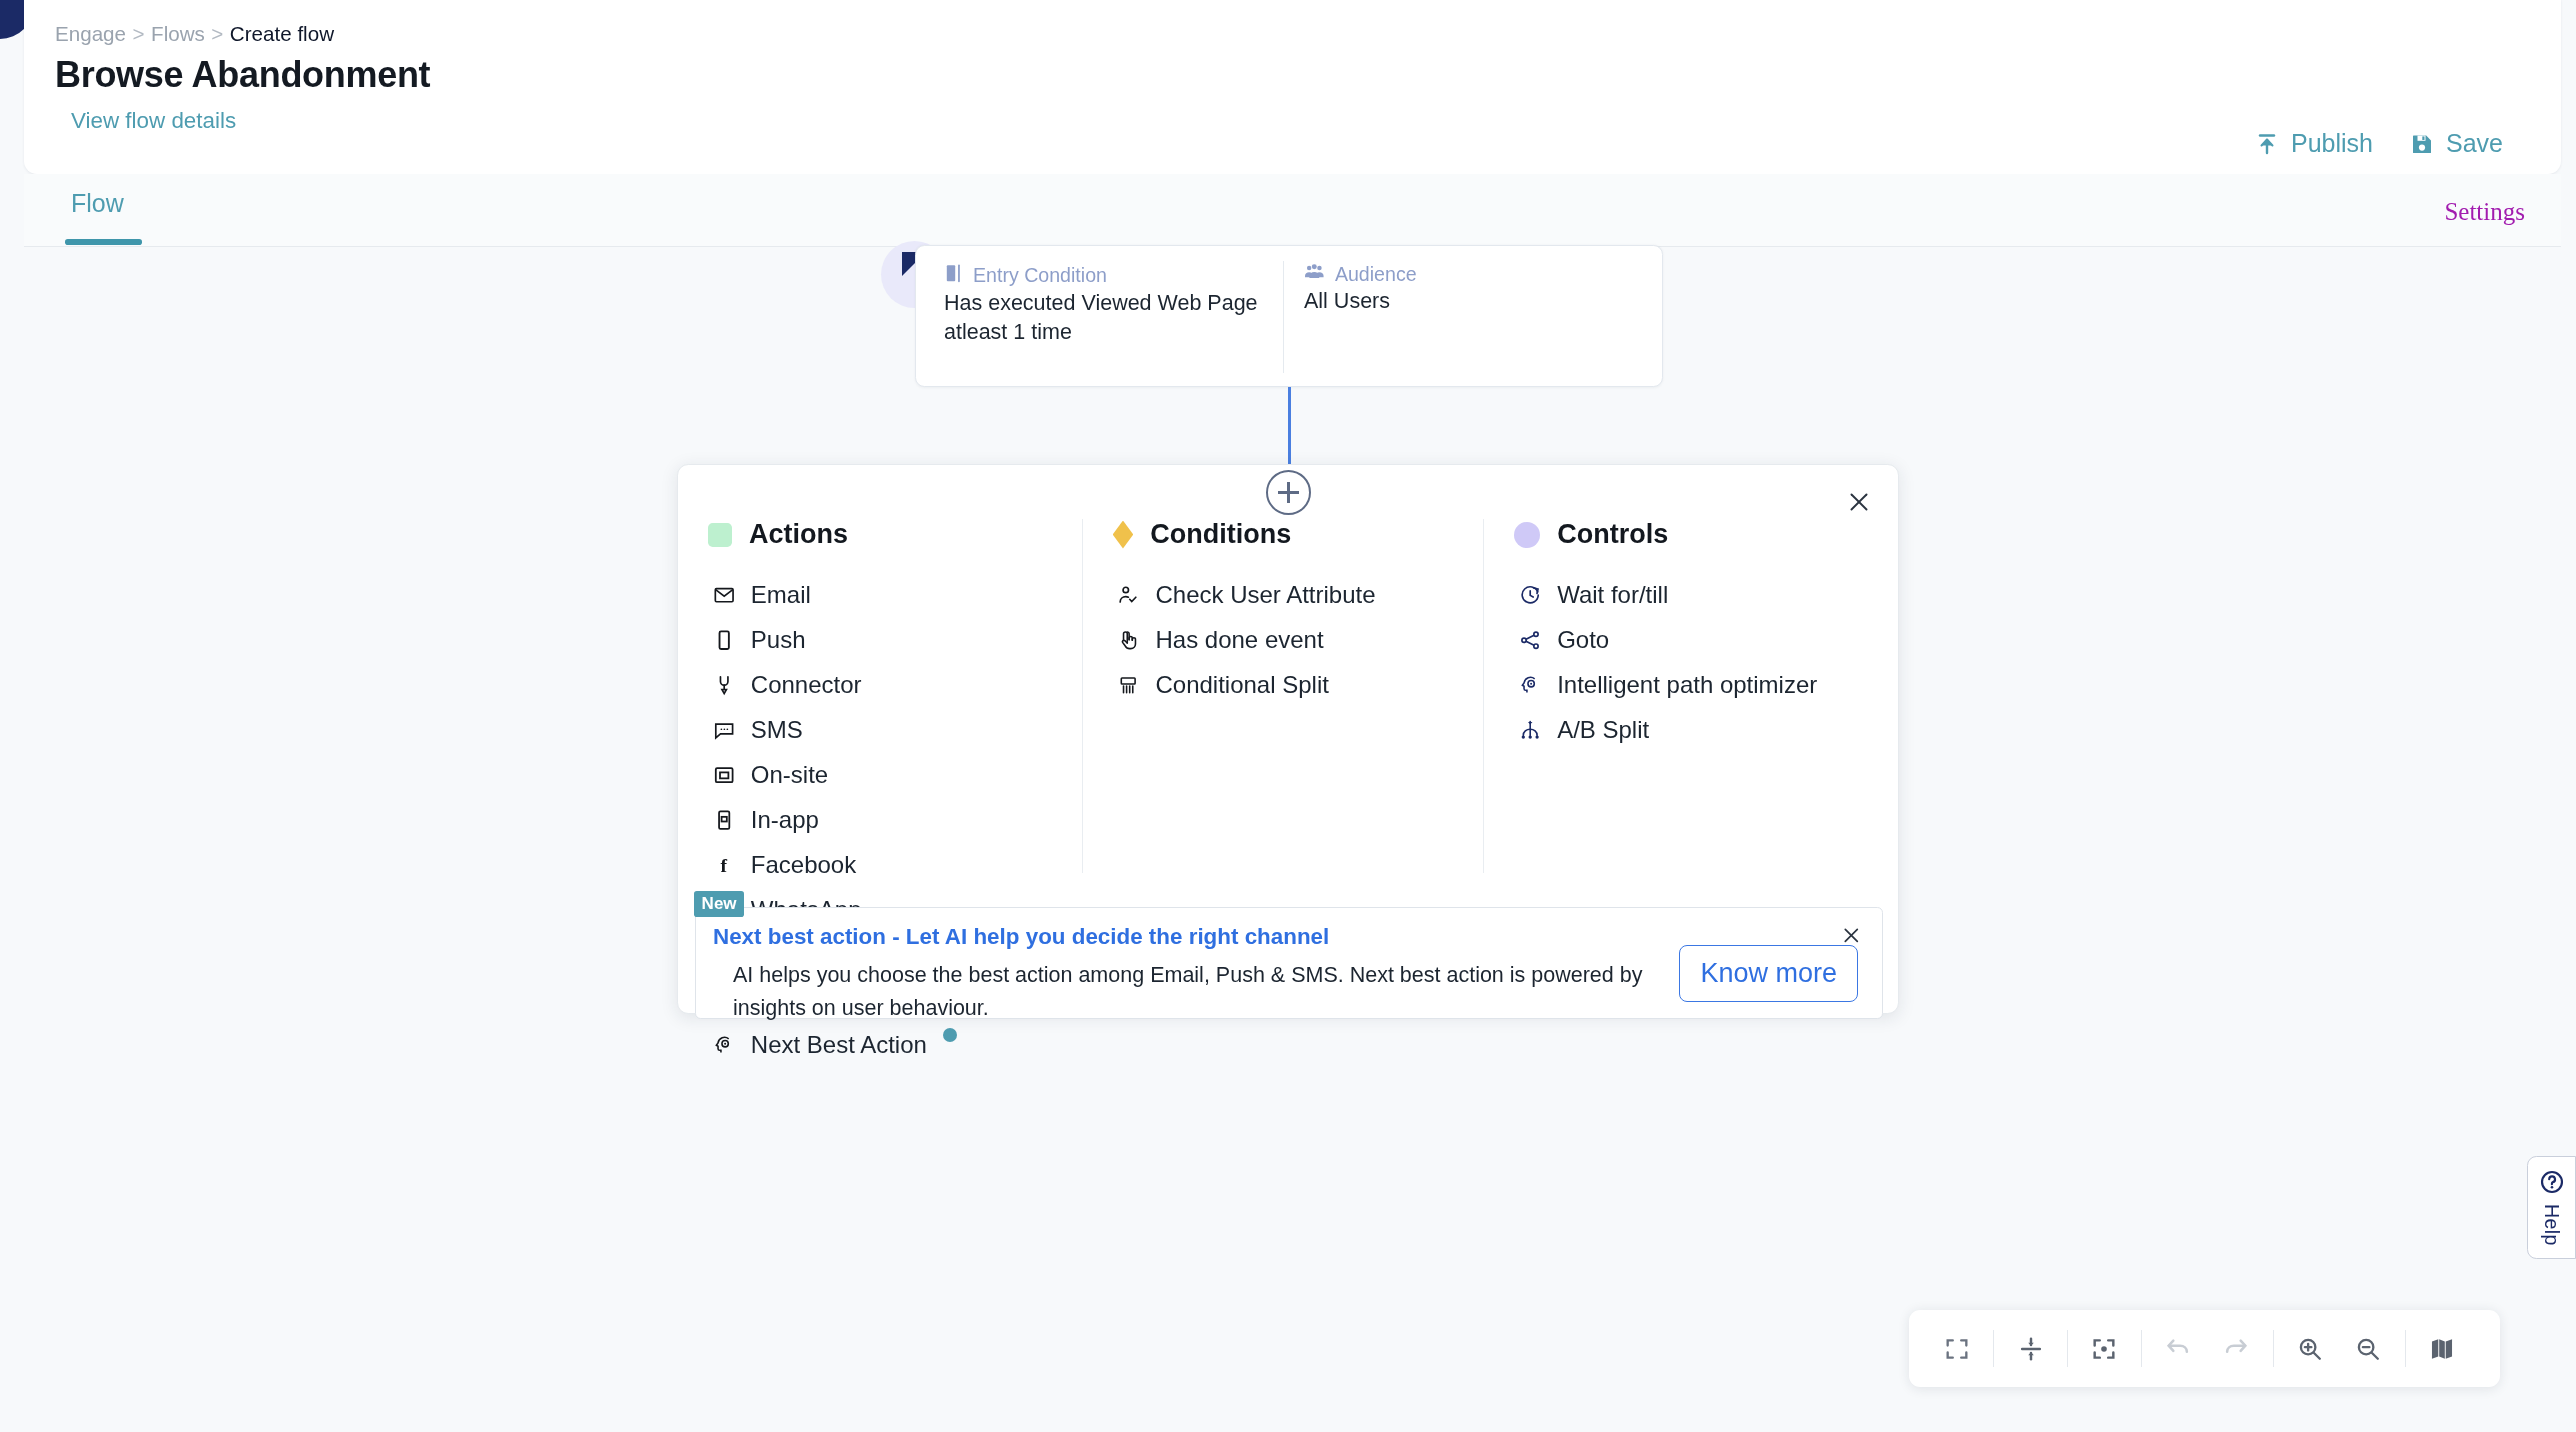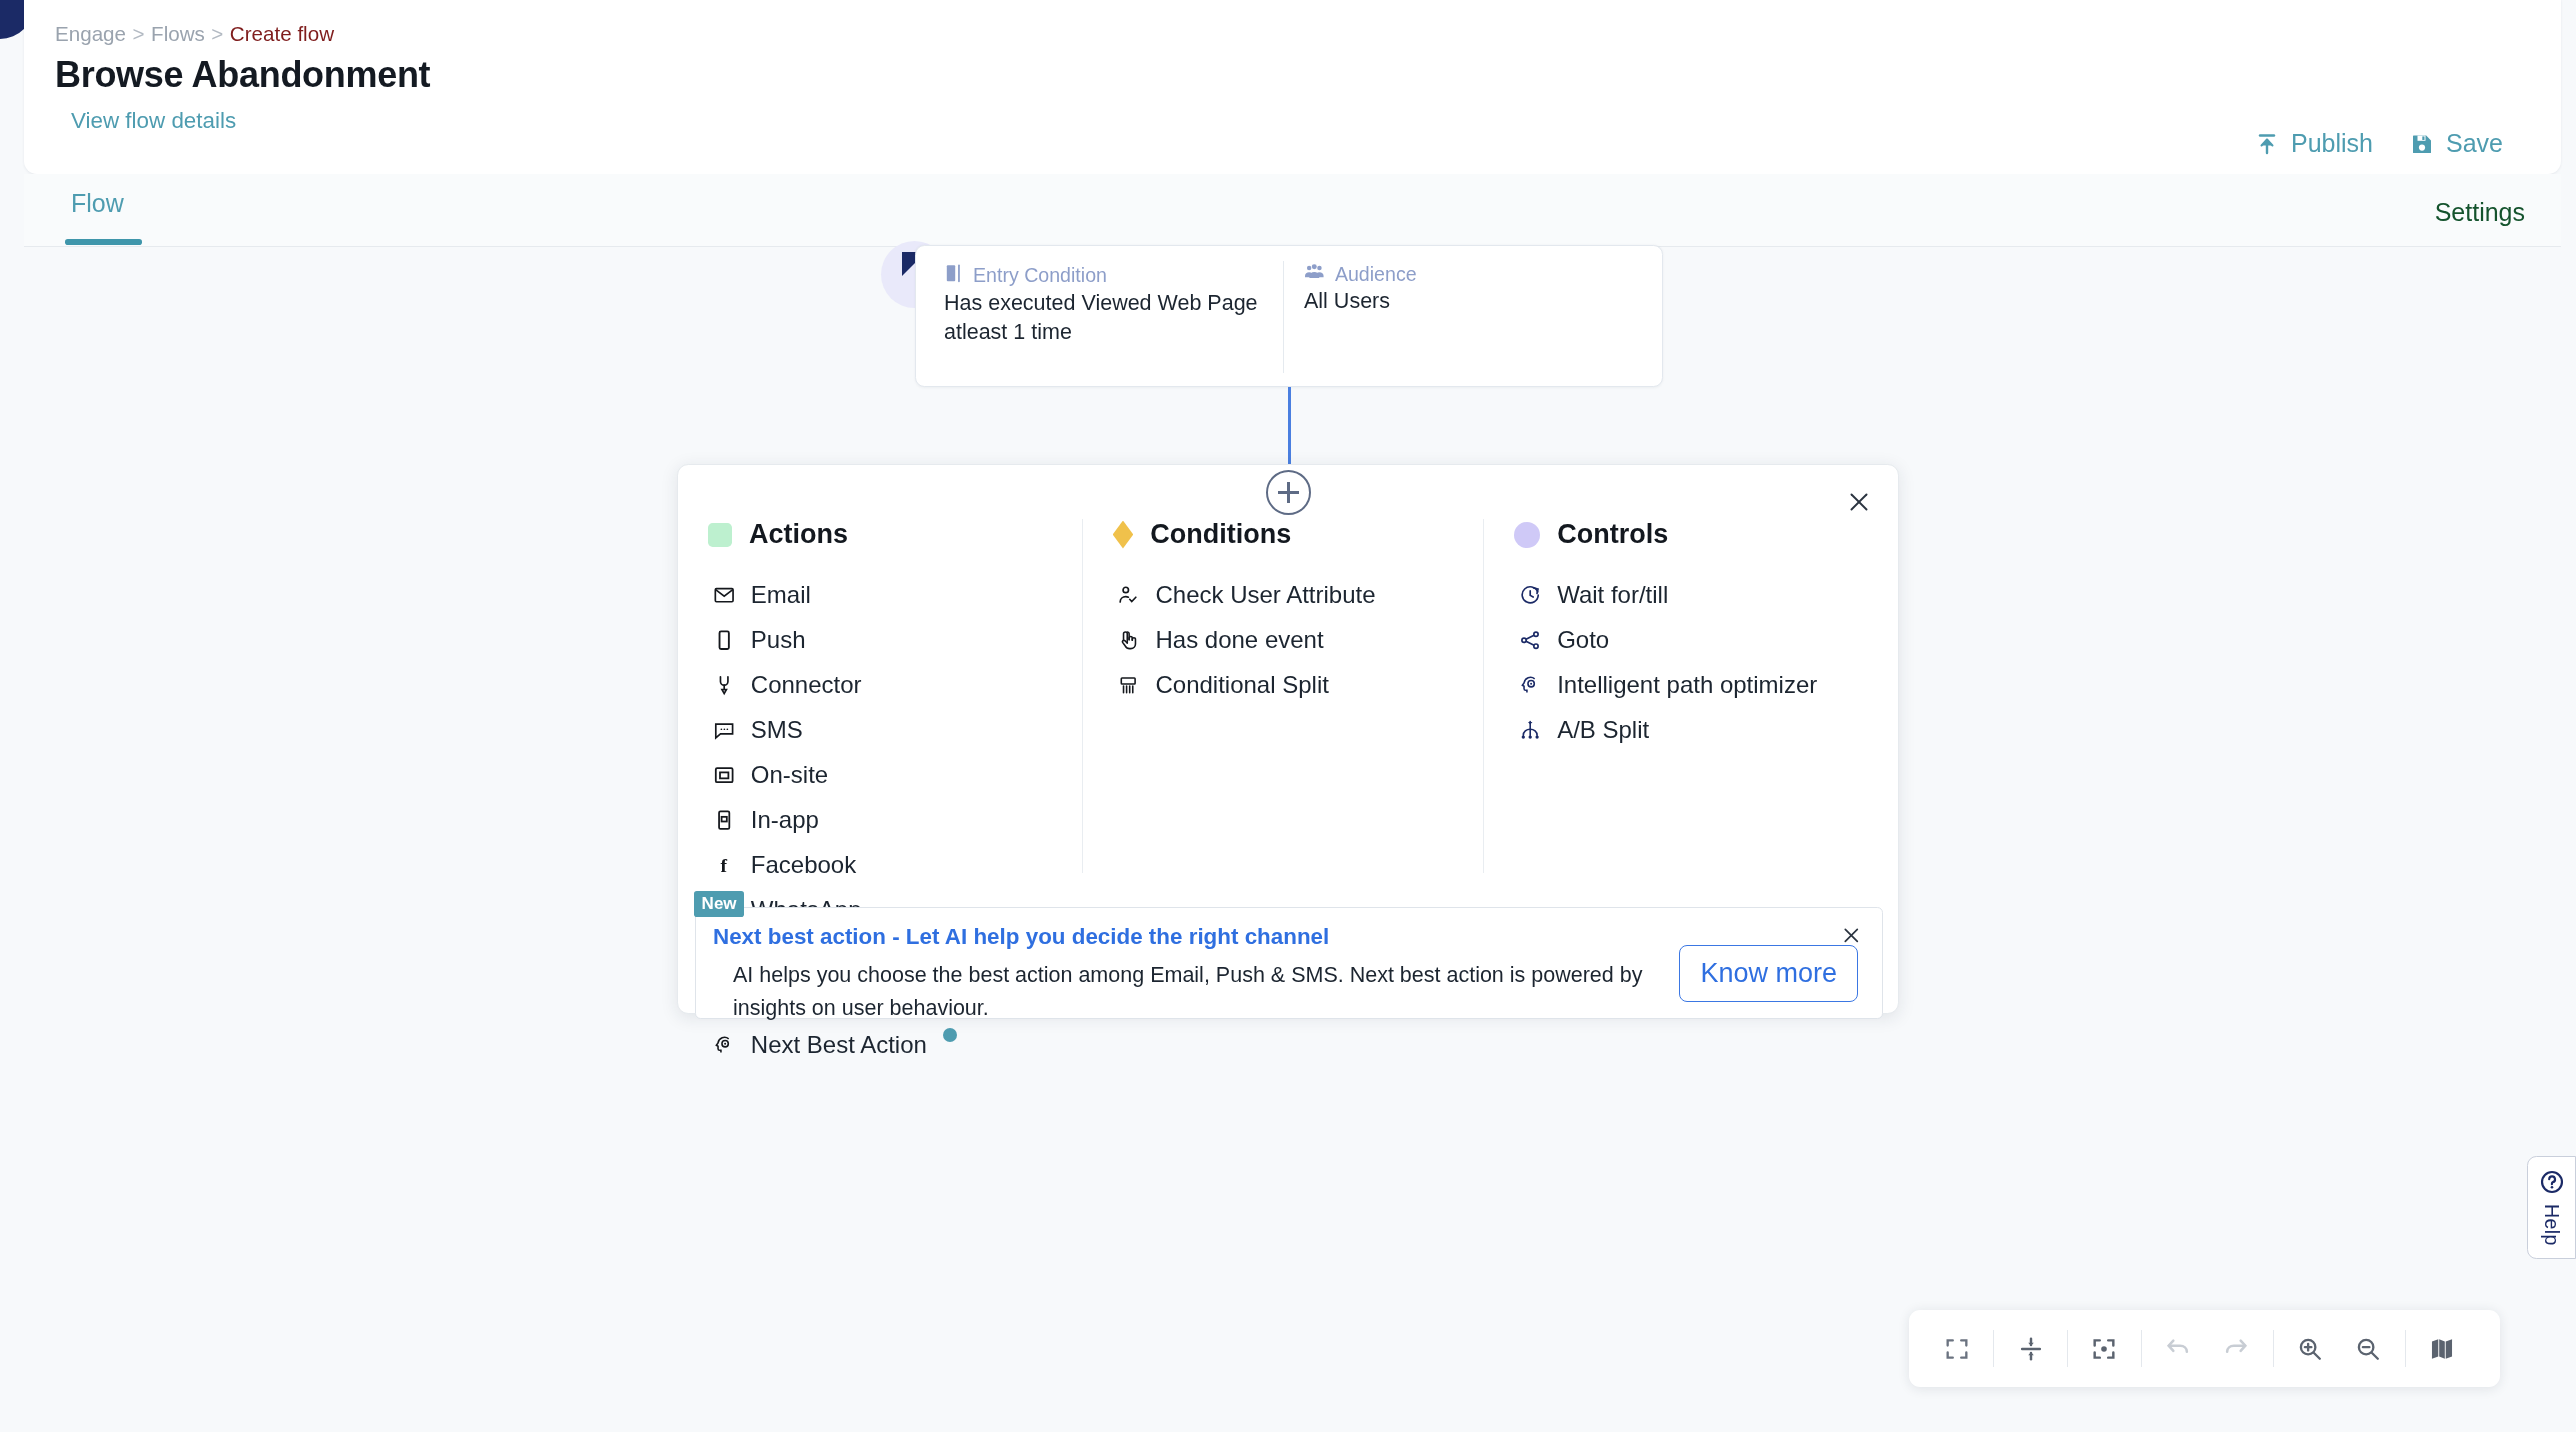--- a/index.html
+++ b/index.html
@@ -22,21 +22,21 @@
   .header-card {
     position: absolute; left: 24px; top: 0; width: 2537px; height: 174px;
     background: #ffffff;
     border-bottom-left-radius: 13px; border-bottom-right-radius: 13px;
     box-shadow: 0 0.9px 2.8px rgba(20,30,60,.07);
   }
   .breadcrumb {
     position: absolute; left: 31px; top: 22.4px;
     font-size: 20.6px; color: #9aa3ae; white-space: nowrap;
   }
-  .breadcrumb .crumb-active { color: #7f1d1d; }
+  .breadcrumb .crumb-active { color: #0f172a; }
   .breadcrumb .crumb-sep { color: #b3bac3; margin: 0 6.5px; }
   .page-title {
     position: absolute; left: 31px; top: 54px;
     font-size: 36px; font-weight: 700; color: #141a22; letter-spacing: -0.3px;
   }
   .flow-details-link {
     position: absolute; left: 31px; top: 108px;
     font-size: 22.4px; color: #4e9cb0; cursor: pointer; margin-left: 16px;
   }
   .header-actions {
@@ -59,21 +59,21 @@
   .tab-flow {
     position: absolute; left: 47px; top: 15px;
     font-size: 25px; color: #4e9cb0; cursor: pointer;
   }
   .tab-underline {
     position: absolute; left: 41px; top: 65px; width: 77px; height: 5.6px;
     background: #3f96ab; border-radius: 2.8px;
   }
   .tab-settings {
     position: absolute; right: 51px; top: 198px;
-    font-size: 25px; color: #14532d; cursor: pointer;
+    font-size: 25px; color: #a21caf; cursor: pointer; font-family: Liberation Serif, serif;
   }
 
   
   .canvas { position: absolute; left: 0; top: 247px; width: 2576px; height: 1186px; background: #f7f9fb; }
 
   
   .trigger-orb {
     position: absolute; left: 881px; top: -6.5px;
     width: 67px; height: 67px; border-radius: 50%;
     background: #e9e9fa; overflow: hidden;

